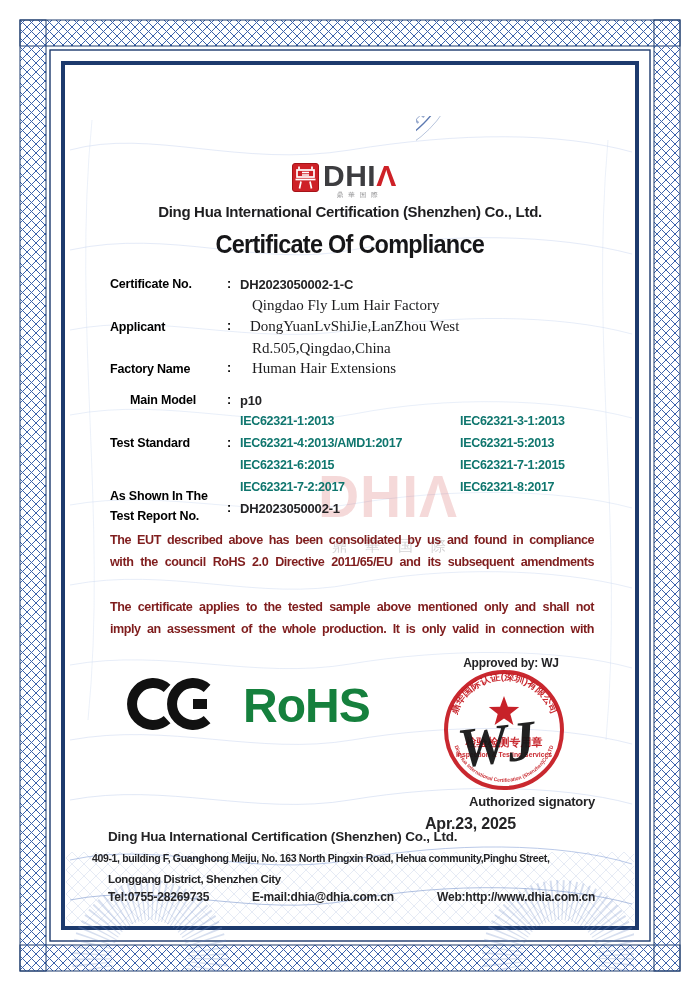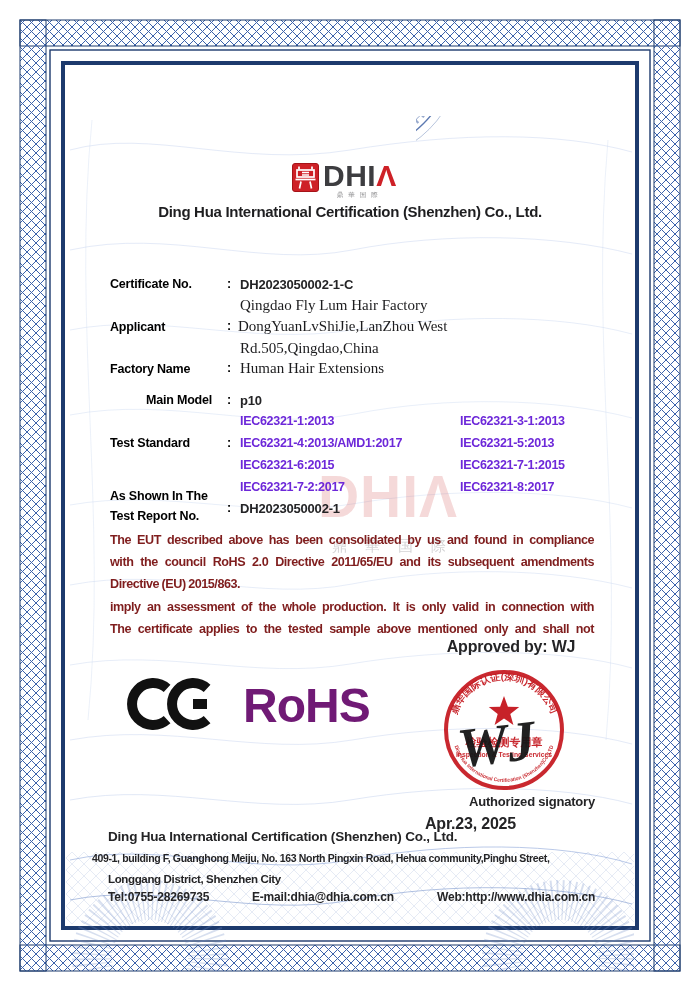--- a/index.html
+++ b/index.html
@@ -5,40 +5,40 @@
   html,body{margin:0;padding:0;background:#ffffff;}
   .page{position:relative;width:700px;height:991px;background:#ffffff;overflow:hidden;
         font-family:"Liberation Sans",sans-serif;color:#222;}
   .abs{position:absolute;}
   .deco{position:absolute;left:0;top:0;z-index:0;}
   .wm{z-index:1;}
   .content{position:absolute;left:0;top:0;width:700px;height:991px;z-index:2;}
   .center{left:0;right:0;text-align:center;}
   .lbl{font-weight:700;font-size:12.5px;letter-spacing:-0.2px;color:#000000;white-space:nowrap;}
   .val{font-weight:700;font-size:13px;letter-spacing:-0.2px;color:#242426;white-space:nowrap;}
-  .srf{font-family:"Liberation Serif",serif;font-size:15px;font-weight:500;color:#1c1c1e;white-space:nowrap;}
-  .iec{font-weight:700;font-size:12.5px;letter-spacing:-0.3px;color:#6d28d9;white-space:nowrap;}
+  .srf{font-family:"Liberation Serif",serif;font-size:15px;font-weight:500;color:#1c1c1e;white-space:nowrap;margin-left:12px;}
+  .iec{font-weight:700;font-size:12.5px;letter-spacing:-0.3px;color:#0f766e;white-space:nowrap;}
   .hdr-company{font-weight:700;font-size:15px;letter-spacing:-0.3px;color:#1e1e20;}
   .title{font-weight:700;font-size:25px;letter-spacing:-0.8px;color:#161618;
          width:max-content;margin:auto;transform:scaleX(.94);}
   .jp{width:484px;font-weight:700;font-size:12.6px;line-height:22px;letter-spacing:-0.45px;
       word-spacing:-0.6px;color:#7f1d1d;}
   .jline{text-align:justify;text-align-last:justify;}
   .jlast{text-align:justify;text-align-last:left;}
   .small-b{font-weight:700;font-size:12px;letter-spacing:-0.2px;white-space:nowrap;color:#242426;}
   .addr{font-weight:700;font-size:10.5px;letter-spacing:-0.35px;white-space:nowrap;color:#242426;}
   .logo-row{display:flex;align-items:flex-start;gap:4px;}
   .logo-letters{font-weight:800;font-size:30px;line-height:26px;letter-spacing:0.5px;
                 color:#3d3d40;transform:scaleY(.96);}
   .logo-letters .lam{color:#ce2127;}
   .logo-cn{font-size:6.5px;letter-spacing:5px;color:#8b8b8d;margin-top:2px;text-align:center;}
   .wm-text{font-weight:800;font-size:60px;letter-spacing:1px;color:rgba(205,66,66,0.20);
            transform:scaleX(.95);transform-origin:left;white-space:nowrap;}
   .wm-cn{font-size:15px;letter-spacing:18px;color:rgba(110,110,116,0.30);white-space:nowrap;}
-  .rohs{font-weight:700;font-size:48px;letter-spacing:-1px;color:#701a75;white-space:nowrap;}
+  .rohs{font-weight:700;font-size:48px;letter-spacing:-1px;color:#15803d;white-space:nowrap;}
 </style>
 </head>
 <body>
 
 <div class="page">
 
   <svg class="deco" width="700" height="991" viewBox="0 0 700 991">
     <defs>
       <pattern id="lat" width="9" height="9" patternUnits="userSpaceOnUse">
         <path d="M0 0 L9 9 M9 0 L0 9" stroke="#3c62ab" stroke-width="1" fill="none"></path>
@@ -122,36 +122,39 @@
           <path d="M10 9.5 h7 M10 12 h7"></path>
         </g>
       </svg>
       <div>
         <div class="logo-letters"><span>DHI</span><span class="lam">Λ</span></div>
         <div class="logo-cn">鼎華国際</div>
       </div>
     </div>
 
     <div class="abs center hdr-company" style="top:203px;">Ding Hua International Certification (Shenzhen) Co., Ltd.</div>
+    <div class="abs center" style="top:230px;width:700px;">
+      <div class="title">Certificate Of Compliance</div>
+    </div>
 
     <span class="abs lbl" style="left:110px;top:277px;">Certificate No.</span>
     <span class="abs lbl" style="left:227px;top:277px;">:</span>
     <span class="abs val" style="left:240px;top:277px;">DH2023050002-1-C</span>
 
     <span class="abs srf" style="left:240px;top:297px;">Qingdao Fly Lum Hair Factory</span>
     <span class="abs lbl" style="left:110px;top:320px;">Applicant</span>
     <span class="abs lbl" style="left:227px;top:319px;">:</span>
     <span class="abs srf" style="left:238px;top:318px;">DongYuanLvShiJie,LanZhou West</span>
     <span class="abs srf" style="left:240px;top:340px;">Rd.505,Qingdao,China</span>
 
     <span class="abs lbl" style="left:110px;top:362px;">Factory Name</span>
     <span class="abs lbl" style="left:227px;top:361px;">:</span>
     <span class="abs srf" style="left:240px;top:360px;">Human Hair Extensions</span>
 
-    <span class="abs lbl" style="left:110px;top:393px;padding-left:36px;">Main Model</span>
+    <span class="abs lbl" style="left:94px;top:393px;padding-left:36px;">Main Model</span>
     <span class="abs lbl" style="left:227px;top:393px;">:</span>
     <span class="abs val" style="left:240px;top:393px;">p10</span>
 
     <span class="abs lbl" style="left:110px;top:436px;">Test Standard</span>
     <span class="abs lbl" style="left:227px;top:436px;">:</span>
     <span class="abs iec" style="left:240px;top:414px;">IEC62321-1:2013</span>
     <span class="abs iec" style="left:240px;top:436px;">IEC62321-4:2013/AMD1:2017</span>
     <span class="abs iec" style="left:240px;top:458px;">IEC62321-6:2015</span>
     <span class="abs iec" style="left:240px;top:480px;">IEC62321-7-2:2017</span>
     <span class="abs iec" style="left:460px;top:414px;">IEC62321-3-1:2013</span>
@@ -160,28 +163,27 @@
     <span class="abs iec" style="left:460px;top:480px;">IEC62321-8:2017</span>
 
     <span class="abs lbl" style="left:110px;top:489px;">As Shown In The</span>
     <span class="abs lbl" style="left:110px;top:509px;">Test Report No.</span>
     <span class="abs lbl" style="left:227px;top:501px;">:</span>
     <span class="abs val" style="left:240px;top:501px;">DH2023050002-1</span>
 
     <div class="abs jp" style="left:110px;top:529px;">
       <div class="jline">The EUT described above has been consolidated by us and found in compliance</div>
       <div class="jline">with the council RoHS 2.0 Directive 2011/65/EU and its subsequent amendments</div>
-      <div class="jlast">Directive (EU) 2015/863.</div>
     </div>
     <div class="abs jp" style="left:110px;top:596px;">
+      <div class="jline">The certificate applies to the tested sample above mentioned only and shall not</div>
       <div class="jline">imply an assessment of the whole production. It is only valid in connection with</div>
-      <div class="jline">The certificate applies to the tested sample above mentioned only and shall not</div>
-    </div>
-
-    <span class="abs small-b" style="left:436px;top:638px;width:150px;text-align:center;font-size:16px;">Approved by: WJ</span>
+    </div>
+
+    <span class="abs small-b" style="left:436px;top:656px;width:150px;text-align:center;font-size:12px;">Approved by: WJ</span>
 
     <svg class="abs" style="left:127px;top:676px;" width="100" height="56" viewBox="0 0 100 56">
       <g fill="none" stroke="#111" stroke-width="10">
         <path d="M 40.1 12.4 A 21 21 0 1 0 40.1 43.6"></path>
         <path d="M 80.1 12.4 A 21 21 0 1 0 80.1 43.6"></path>
         <path d="M 66 28 H 80"></path>
       </g>
     </svg>
 
     <span class="abs rohs" style="left:243px;top:678px;">RoHS</span>

